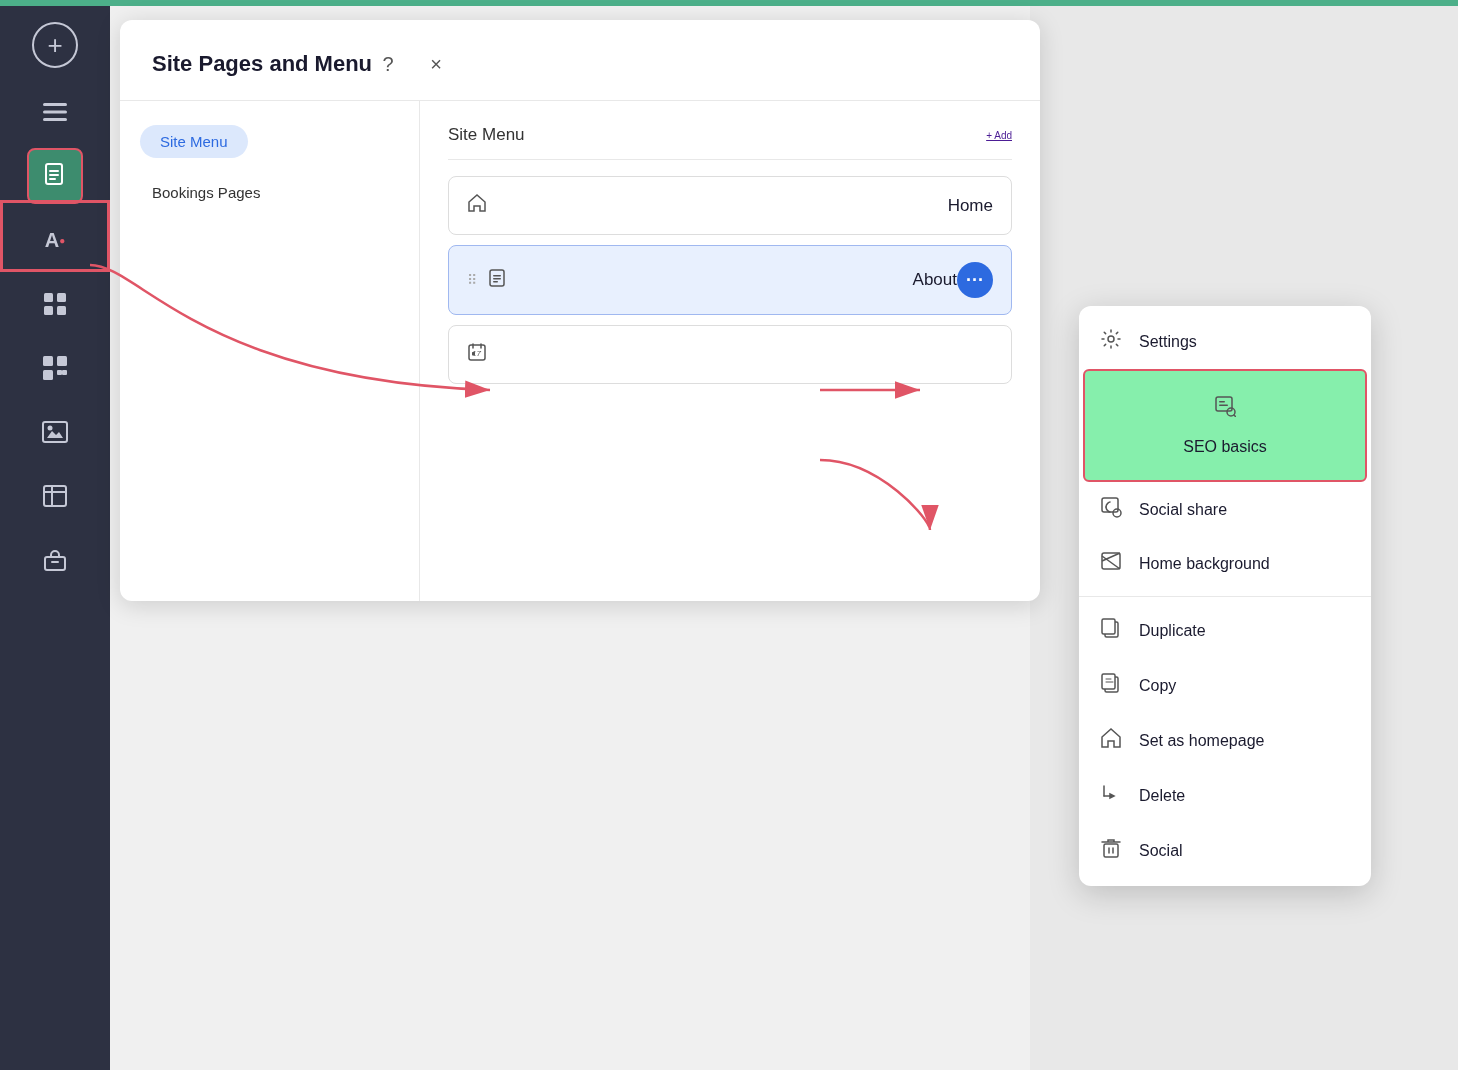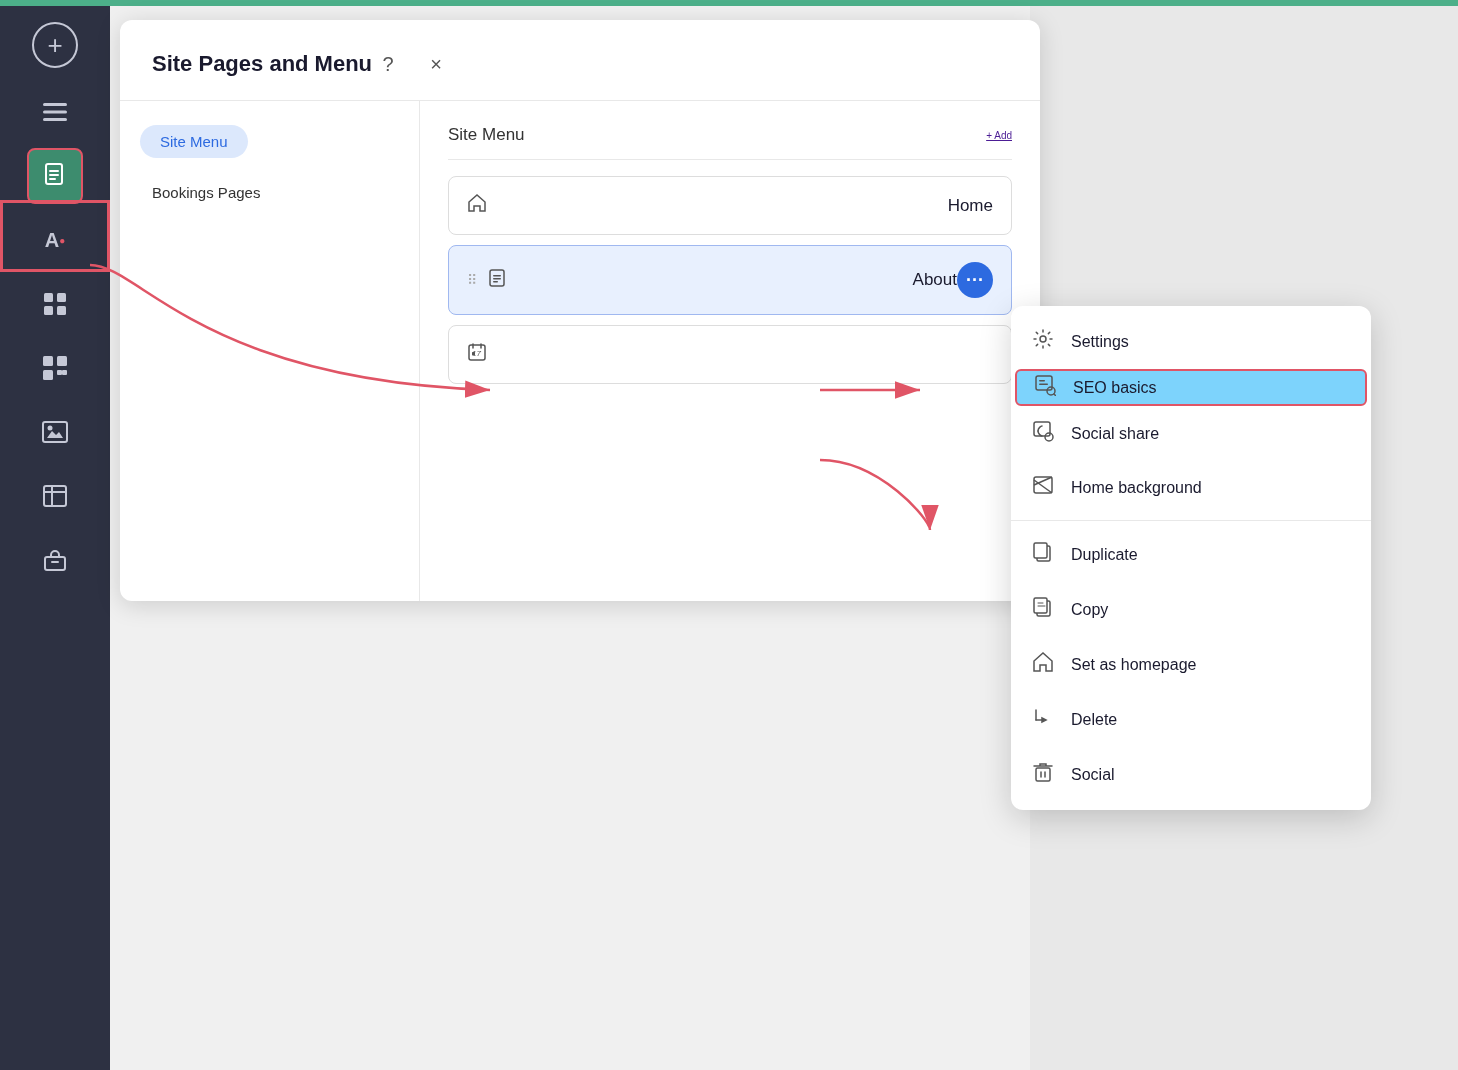--- a/index.html
+++ b/index.html
@@ -224,44 +224,45 @@
       align-items: center;
       justify-content: center;
       font-weight: bold;
     }
 
     
     .context-menu {
       position: absolute;
       top: 60px;
       right: -360px;
-      width: 360px;
+      width: 292px;
       background: white;
       border-radius: 12px;
       box-shadow: 0 8px 32px rgba(0,0,0,0.18);
       padding: 8px 0;
       z-index: 100;
     }
 
     .menu-item {
       display: flex;
       align-items: center;
       padding: 14px 20px;
       cursor: pointer;
       font-size: 16px;
       color: #1a1a2e;
       gap: 16px;
     }
 
     .menu-item.highlighted {
-      background: #7dd3fc;
+      background: #86efac;
       border: 2px solid #e05566;
       border-radius: 6px;
       margin: 0 4px;
-      padding: 3px 16px;
+      padding: 24px 16px;
+      flex-direction: column;
     }
 
     .menu-item-icon {
       font-size: 20px;
       color: #555;
       width: 24px;
       text-align: center;
       flex-shrink: 0;
     }
 

